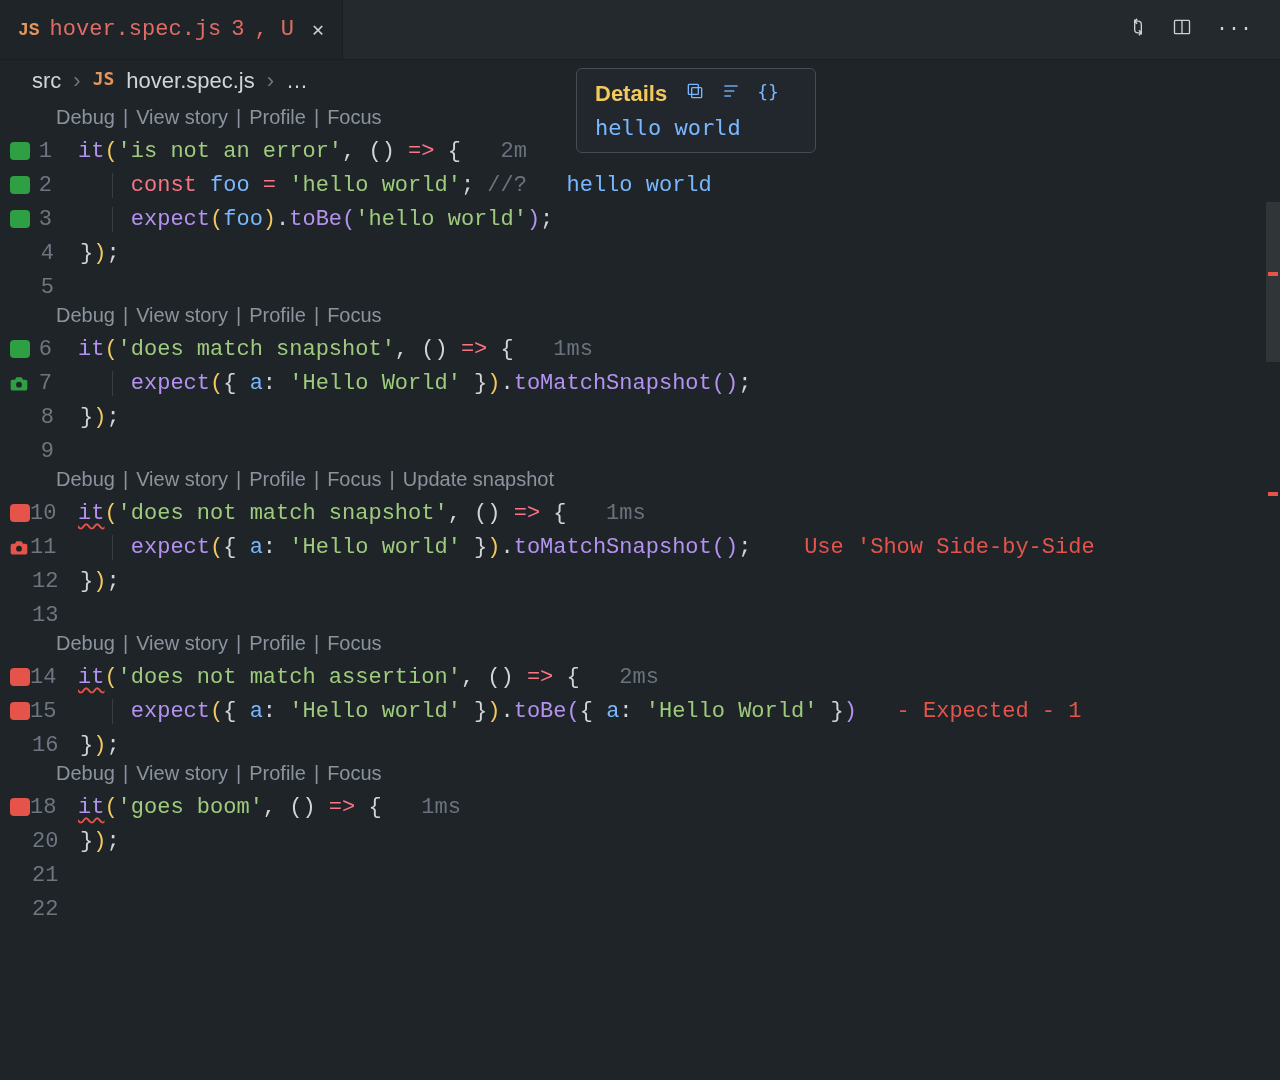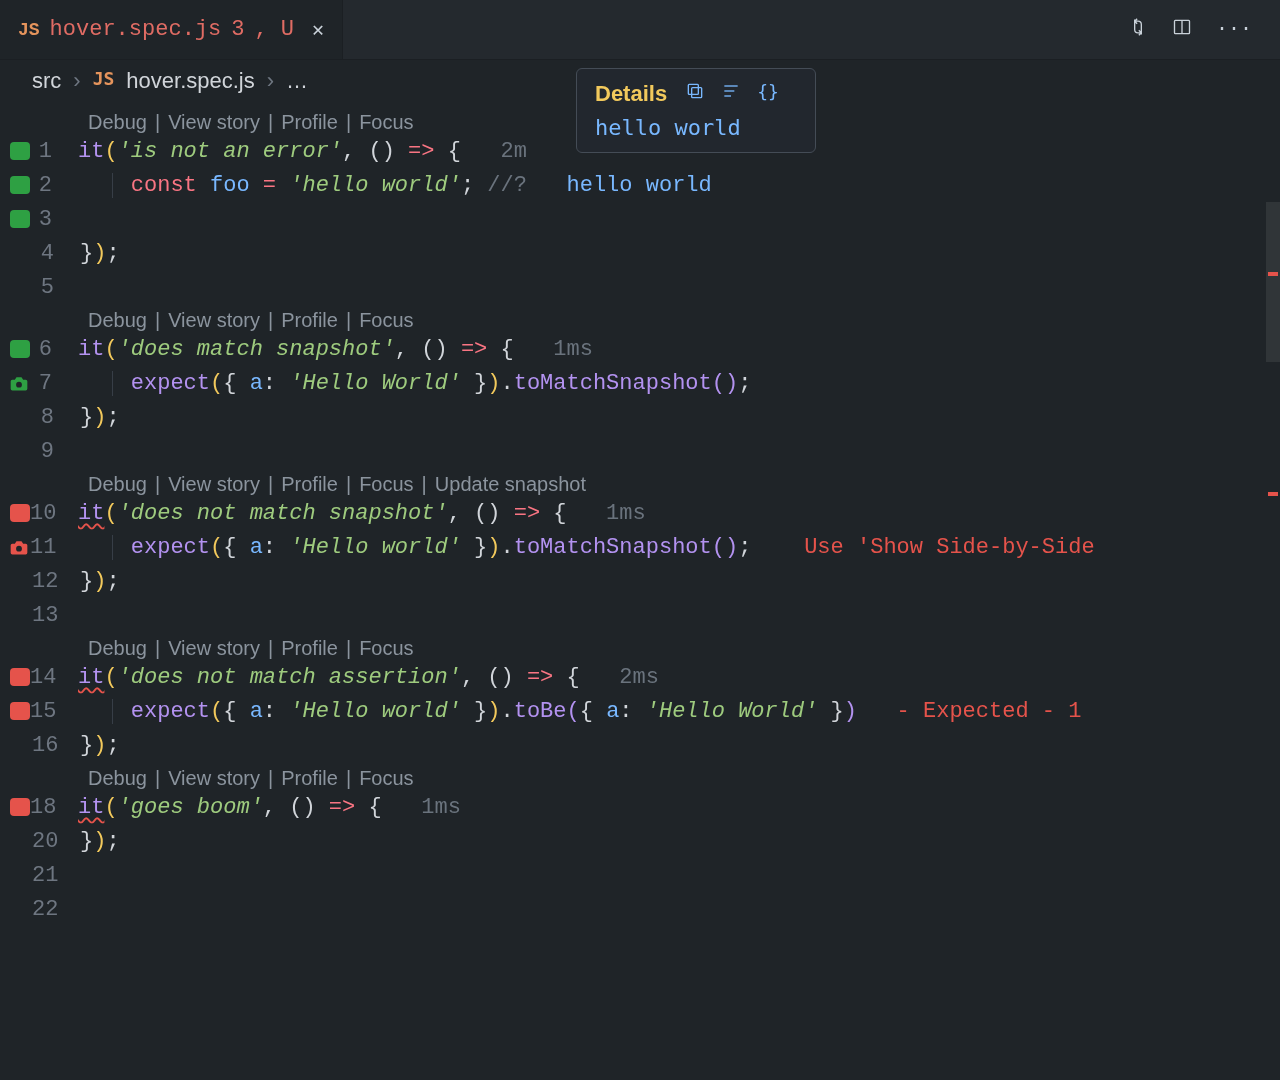--- a/index.html
+++ b/index.html
@@ -139,33 +139,32 @@
     position: absolute;
     left: 34px;
     top: 0;
     bottom: 0;
     width: 1px;
     background: #373e47;
   }
   .codelens {
     height: 28px;
     display: flex;
-    align-items: flex-end;
+    align-items: flex-start;
     padding-left: 56px;
     color: #8b949e;
     font-size: 20px;
     font-family: -apple-system, BlinkMacSystemFont, "Segoe UI", sans-serif;
     gap: 0;
-    margin-left: 32px;
   }
   .codelens span[data-name="codelens-item"] { cursor: pointer; }
   .codelens .cl-sep { padding: 0 8px; }
   .t-kw   { color: var(--kw-red); }
   .t-fn   { color: var(--fn-purple); }
-  .t-str  { color: var(--string); font-style: italic; }
+  .t-str  { color: var(--string); }
   .t-py   { color: var(--paren-yellow); }
   .t-pm   { color: var(--fn-purple); }
   .t-var  { color: var(--const-blue); }
   .t-op   { color: var(--kw-red); }
   .t-pl   { color: #d1d5da; }
   .t-com  { color: var(--comment); }
   .t-wal  { color: var(--wallaby-blue); }
   .t-err  { color: var(--err-dark); }
   .t-prop { color: var(--var-blue); }
   .squiggle {
@@ -294,20 +293,21 @@
 
   <div class="code-line" data-name="code-line">
     <div class="gutter-box g-green" data-name="test-pass-indicator"></div>
     <span class="line-num" data-name="line-number">2</span>
     <span class="code-content"><span class="indent-guide"></span><span class="t-pl">    </span><span class="t-kw">const </span><span class="t-var">foo</span><span class="t-op"> = </span><span class="t-str">'hello world'</span><span class="t-pl">;</span><span class="t-com"> //?   </span><span class="t-wal" data-name="inline-value">hello world</span></span>
   </div>
 
   <div class="code-line" data-name="code-line">
     <div class="gutter-box g-green" data-name="test-pass-indicator"></div>
     <span class="line-num" data-name="line-number">3</span>
+    <span class="code-content"><span class="indent-guide"></span><span class="t-pl">    </span><span class="t-fn">expect</span><span class="t-py">(</span><span class="t-var">foo</span><span class="t-py">)</span><span class="t-pl">.</span><span class="t-fn">toBe</span><span class="t-pm">(</span><span class="t-str">'hello world'</span><span class="t-pm">)</span><span class="t-pl">;</span></span>
   </div>
 
   <div class="code-line" data-name="code-line">
     <div class="gutter-spacer"></div>
     <span class="line-num" data-name="line-number">4</span>
     <span class="code-content"><span class="t-pl">}</span><span class="t-py">)</span><span class="t-pl">;</span></span>
   </div>
 
   <div class="code-line" data-name="code-line">
     <div class="gutter-spacer"></div>

